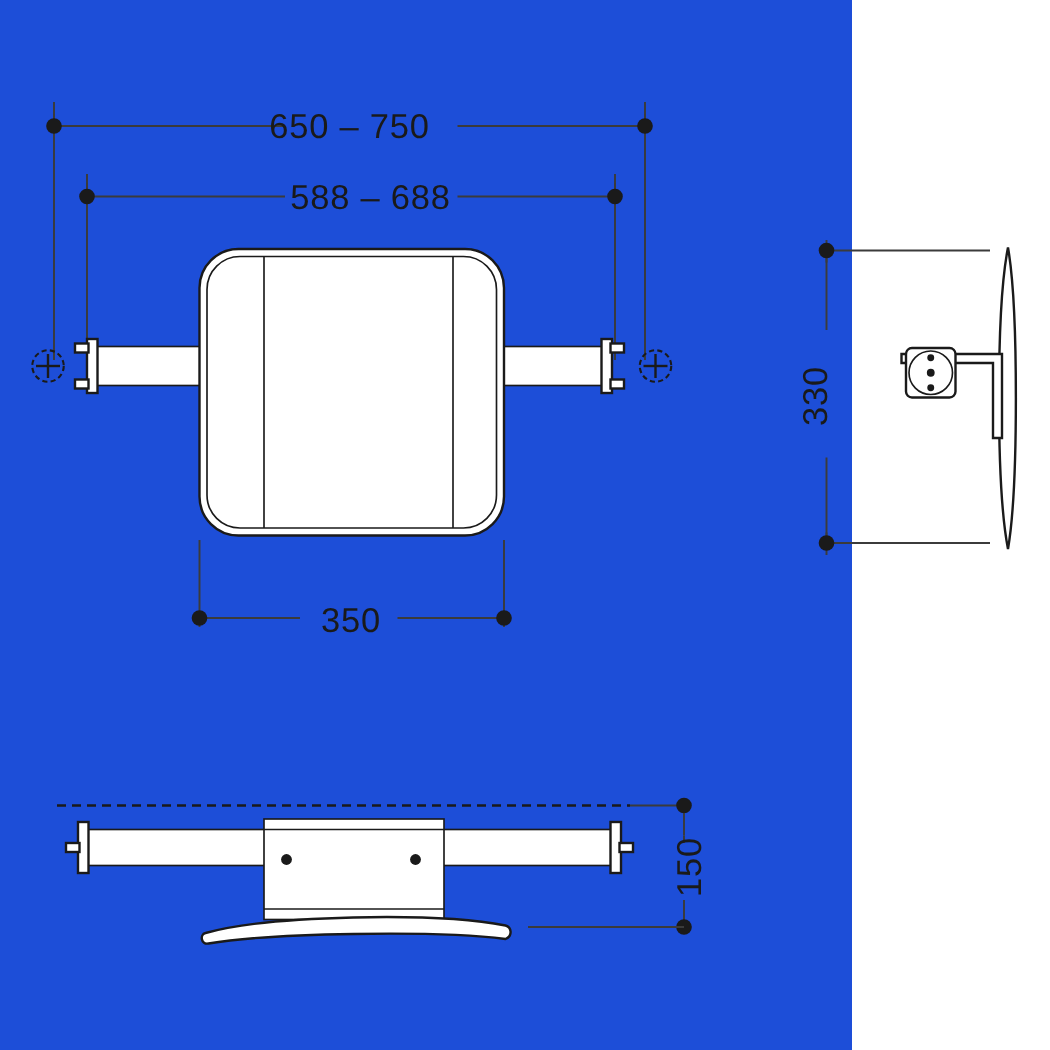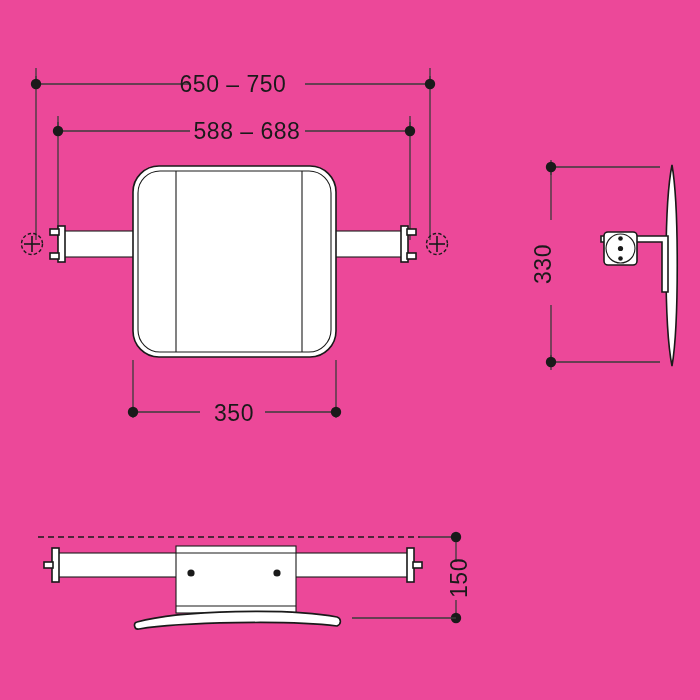--- a/index.html
+++ b/index.html
@@ -9,23 +9,23 @@
     background: #ffffff;
   }
   body {
     width: 700px;
     height: 700px;
     font-family: "Liberation Sans", sans-serif;
     overflow: hidden;
   }
   #drawing-root {
     position: relative;
-    width: 700px;
+    width: 568px;
     height: 700px;
-    background: #ec4899;
+    background: #1d4ed8;
   }
   svg.drawing-canvas {
     display: block;
     width: 700px;
     height: 700px;
   }
   .dim-text {
     font-family: "Liberation Sans", sans-serif;
     font-size: 23px;
     fill: #1a1a1a;

